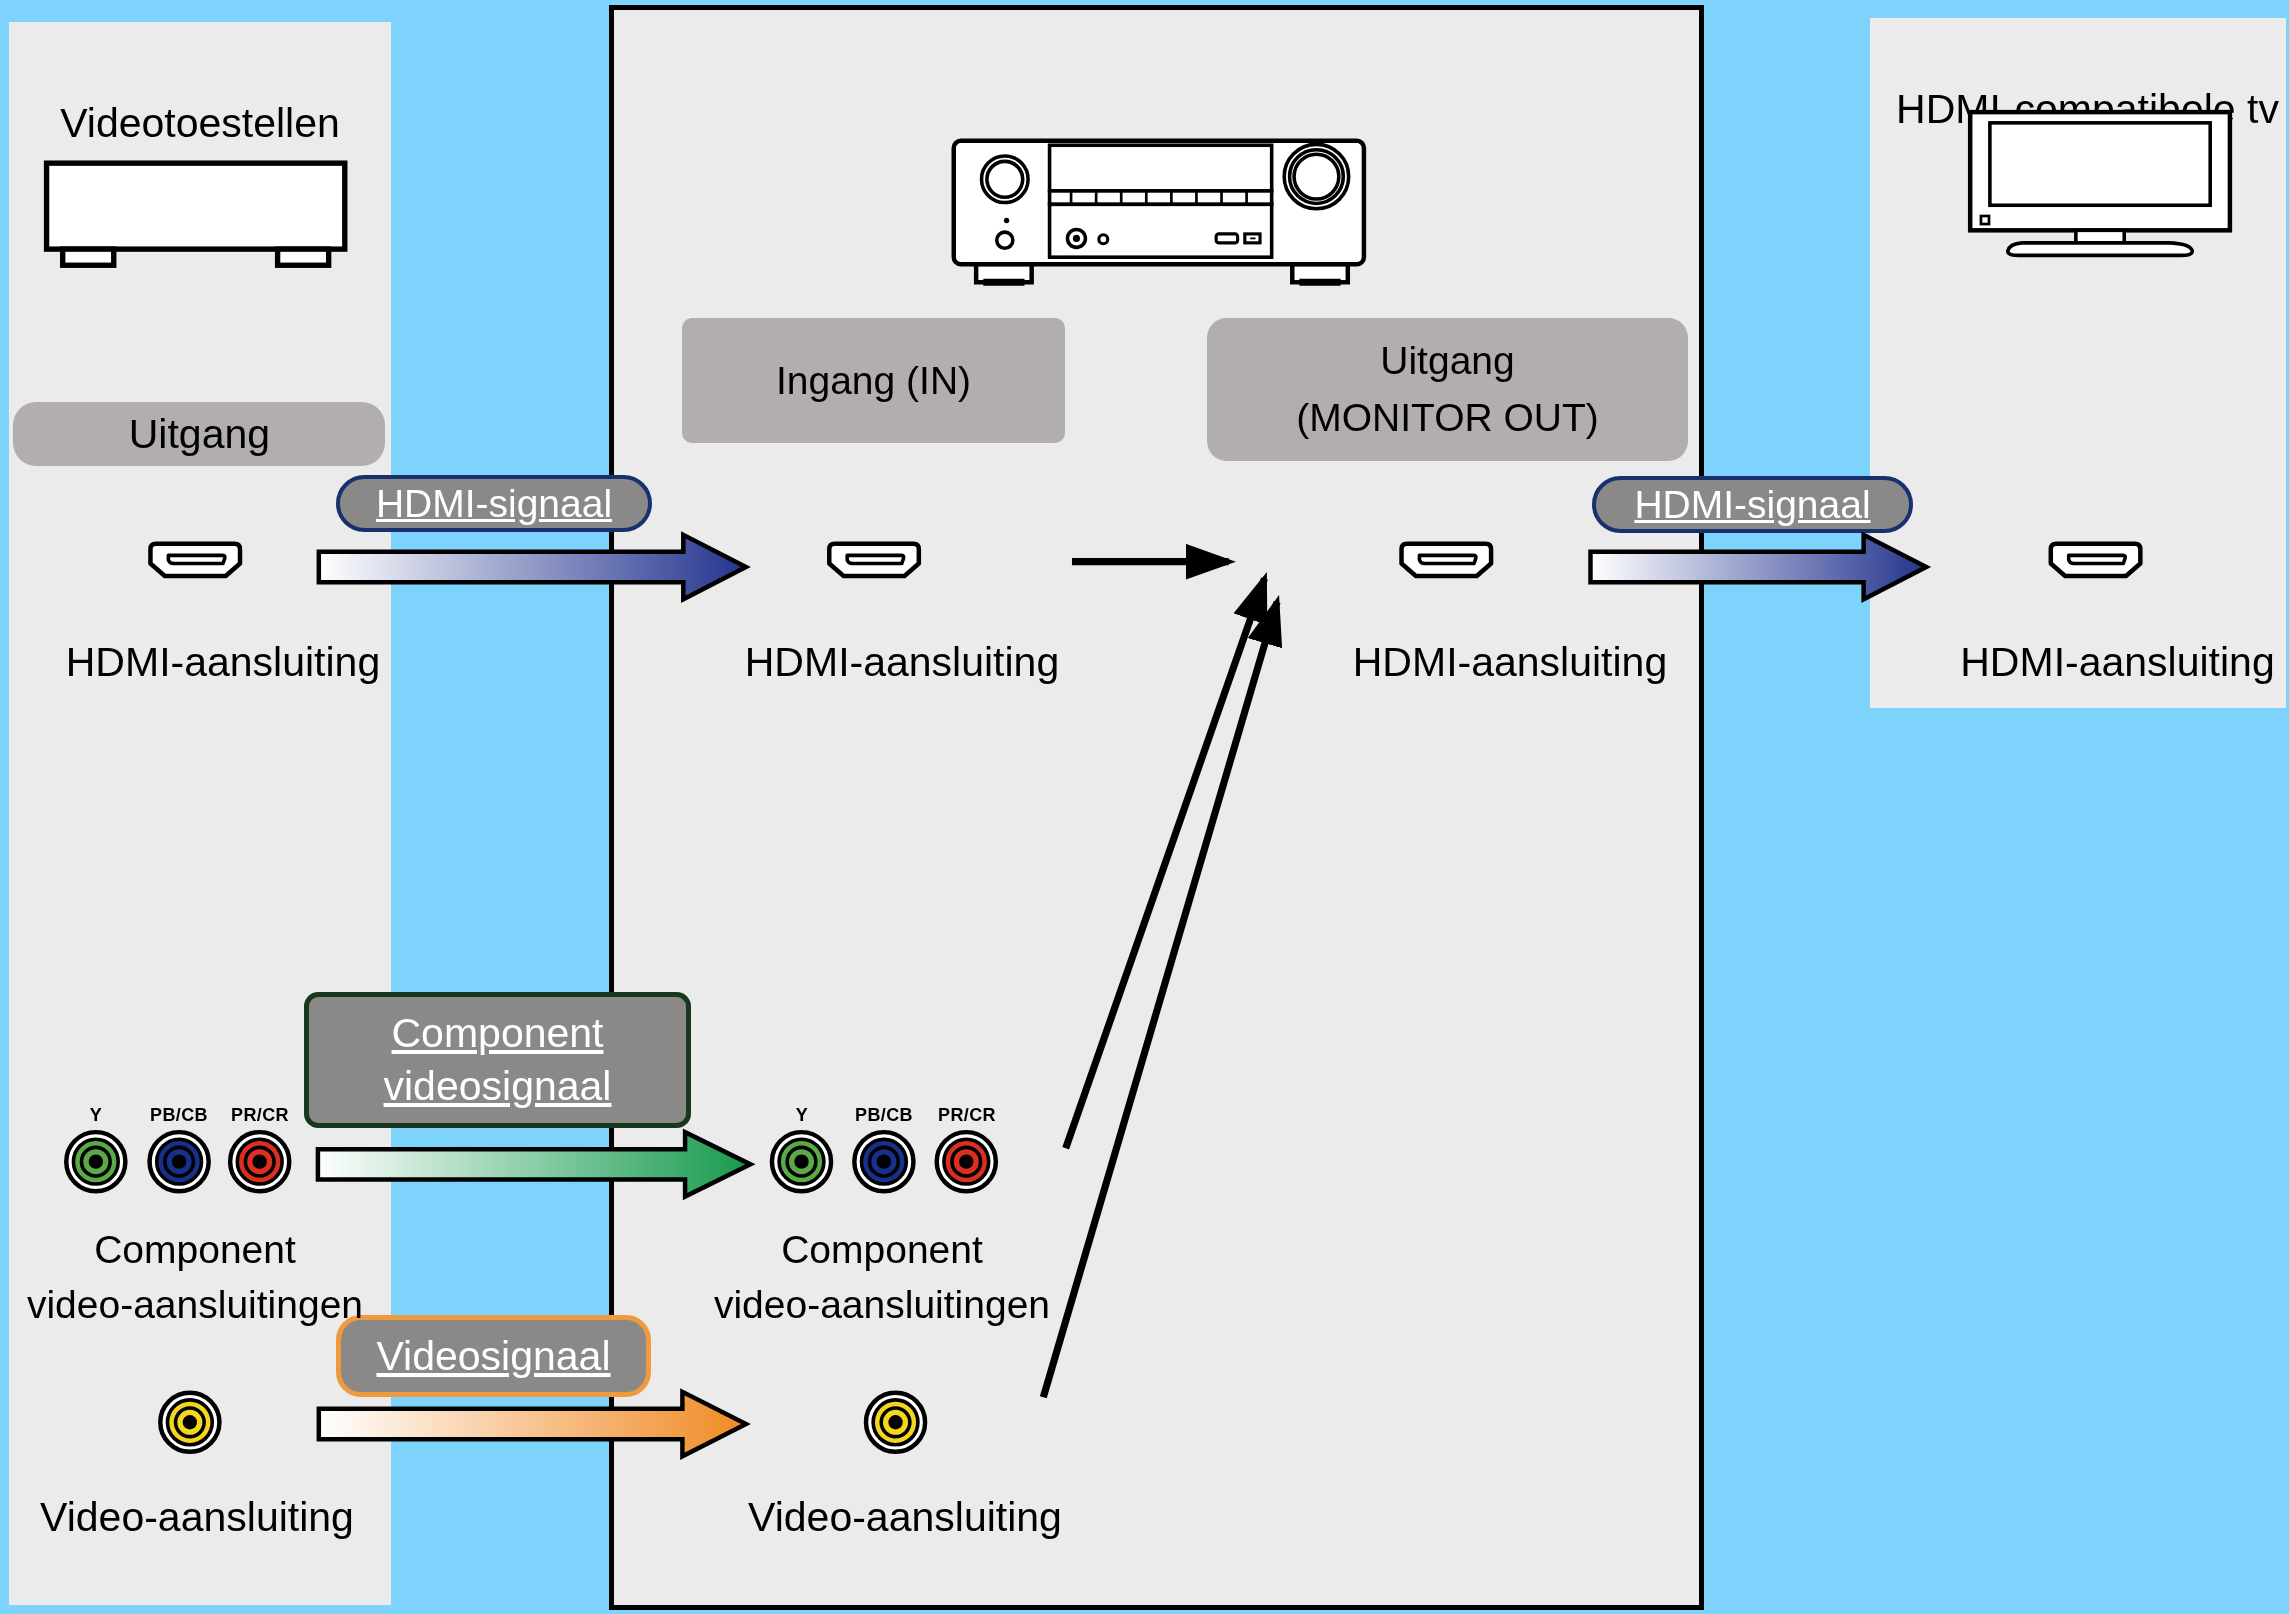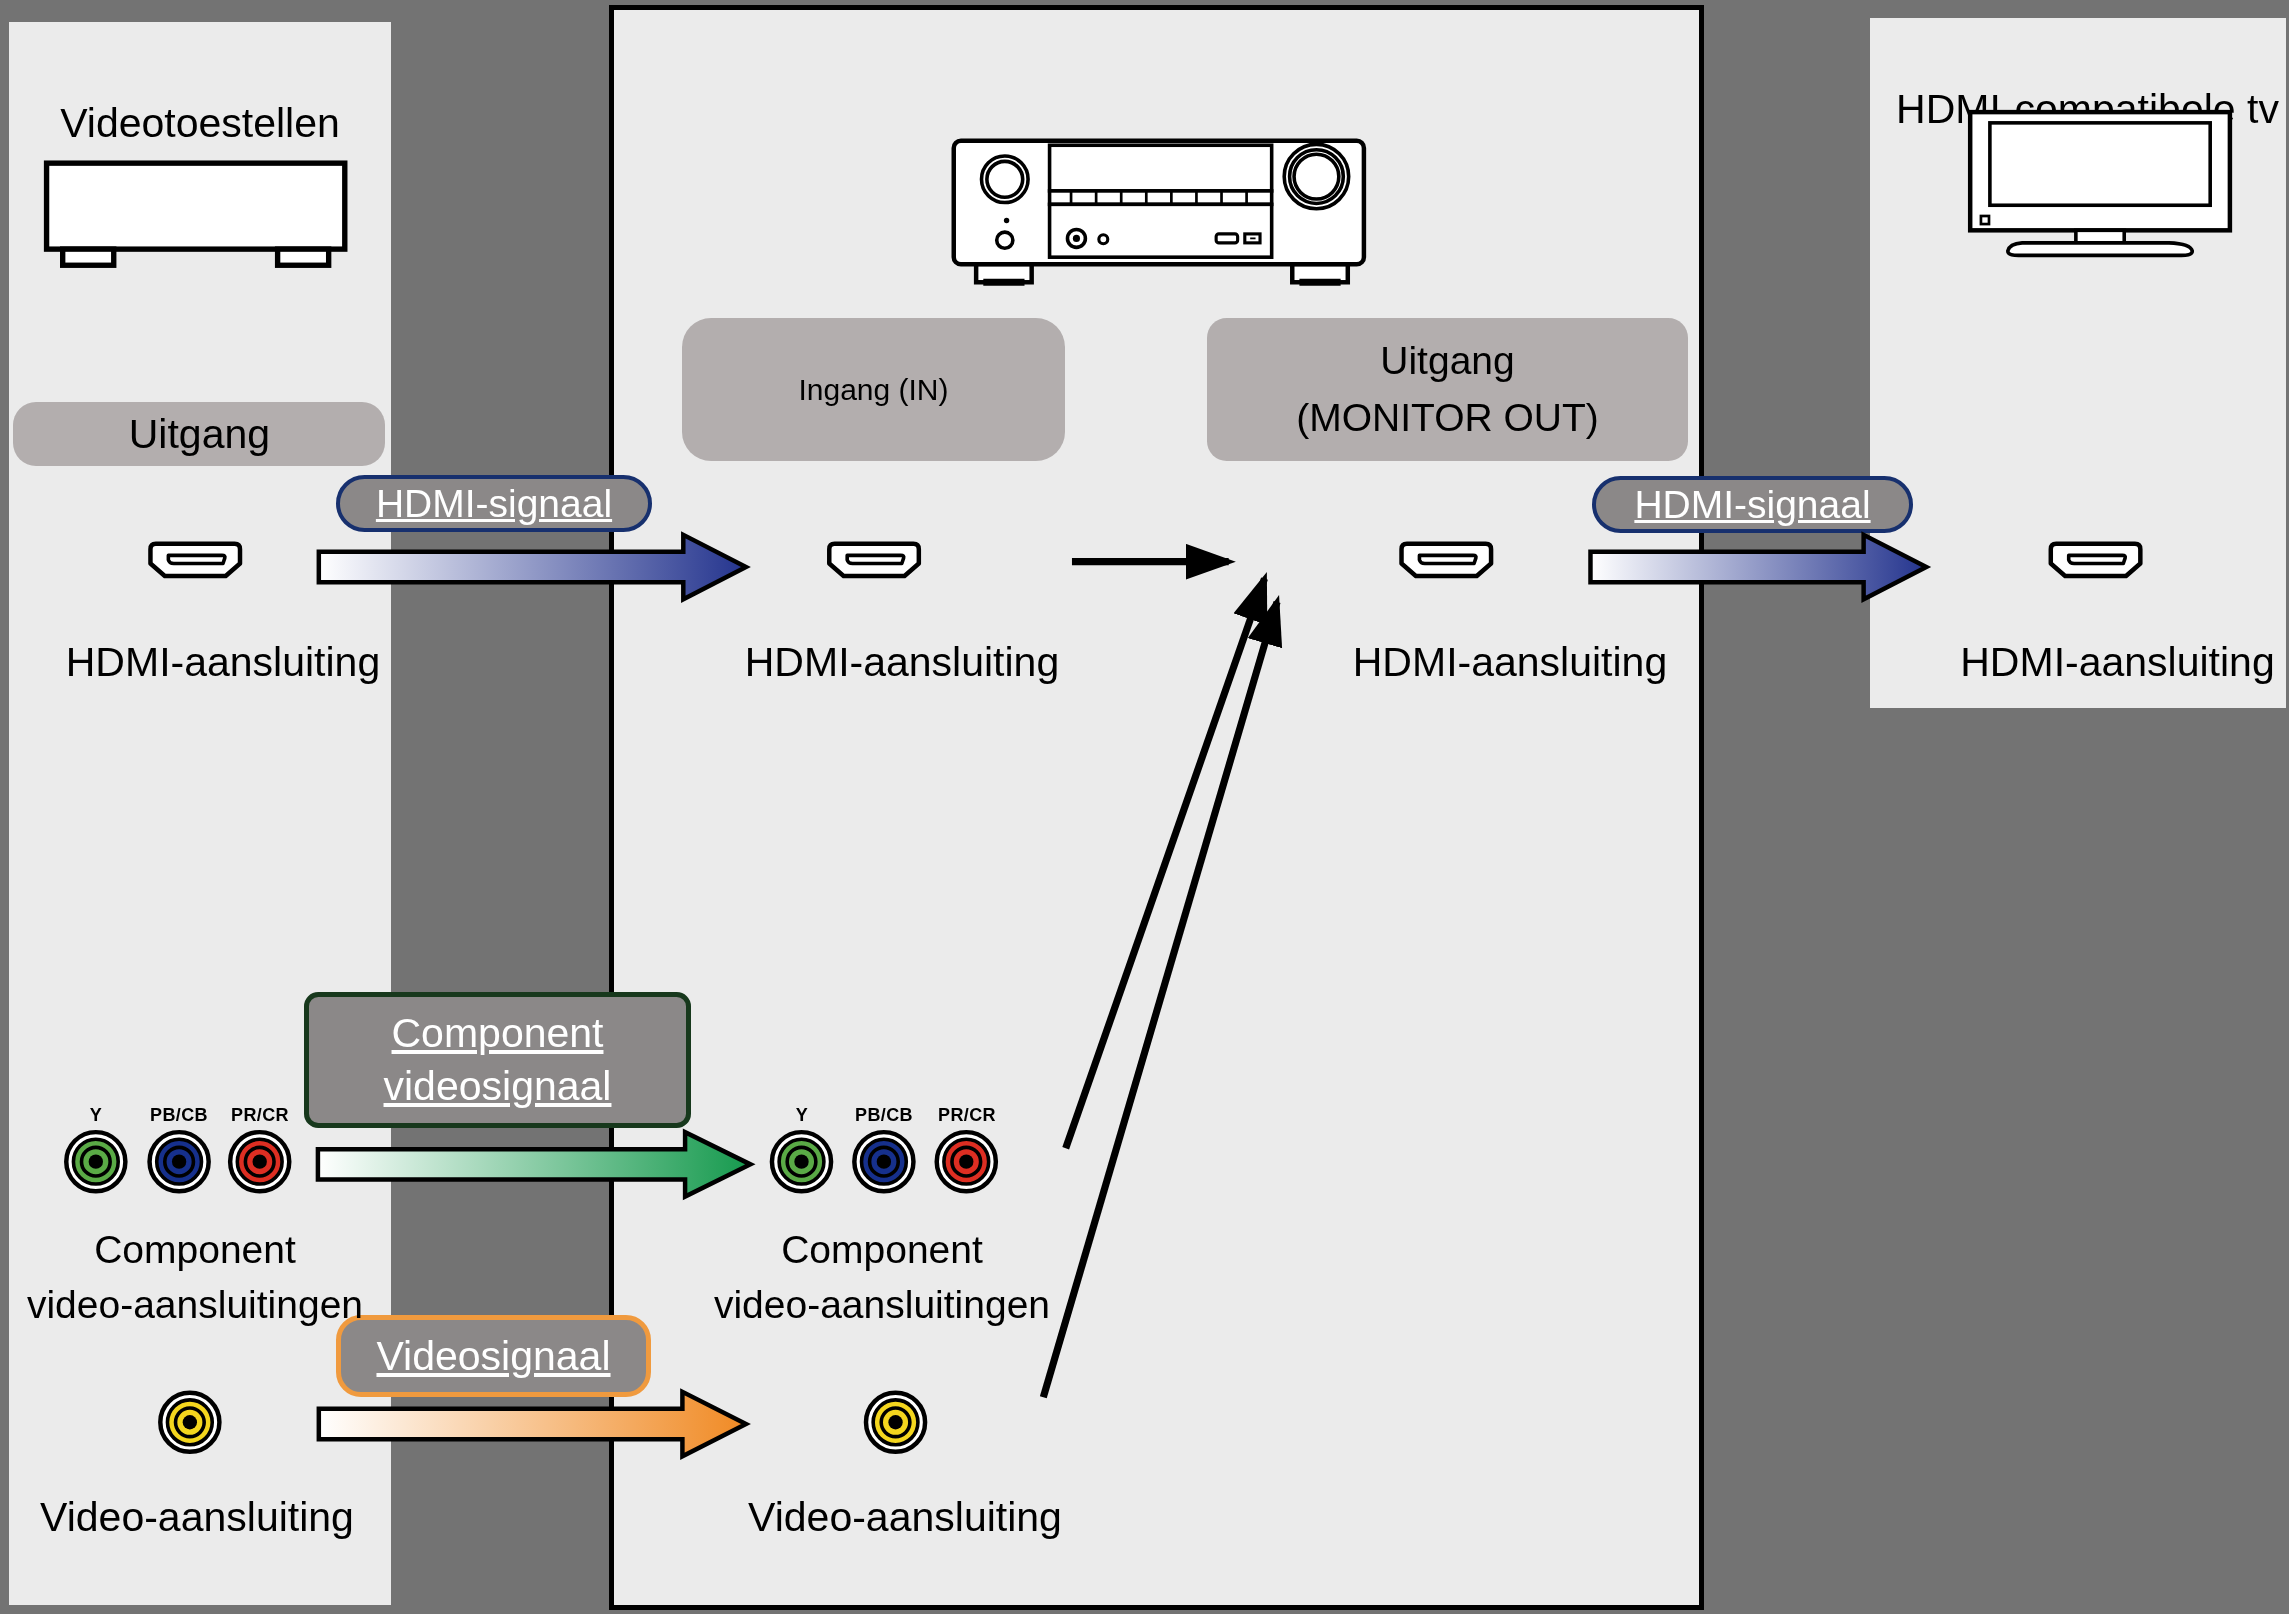--- a/index.html
+++ b/index.html
@@ -1,30 +1,30 @@
 <!DOCTYPE html>
 <html style="--panel-bg: #ebebeb; --box-border: #000000; --label-gray: #b3aeae; --signal-label-gray: #8b8888; --navy-border: #17306e; --dark-green-border: #17381c; --orange-border: #f09a3e; --arrow-blue: #24348e; --arrow-green: #169a4e; --arrow-orange: #f08a24; --rca-green: #5aaa46; --rca-blue: #16308c; --rca-red: #dd2e22; --rca-yellow: #f4d61e; --line-black: #000000;font-size:14.3px"><head>
 <meta charset="utf-8">
 <style>
   html,body{margin:0;padding:0;background:#ffffff;}
   #stage{
     position:relative;width:2289px;height:1615px;overflow:hidden;
-    font-family:"Liberation Sans","DejaVu Sans",sans-serif;background:#737373;color:#000;
+    font-family:"Liberation Sans","DejaVu Sans",sans-serif;background:#7dd3fc;color:#000;
   }
   .panel{position:absolute;background:var(--panel-bg);}
   #left-panel{left:9px;top:21.5px;width:382px;height:1583px;}
   #center-box{left:609px;top:5.4px;width:1095px;height:1605px;border:5.4px solid var(--box-border);box-sizing:border-box;background:var(--panel-bg);}
   #right-panel{left:1870px;top:18px;width:416px;height:690px;}
   .t{position:absolute;text-align:center;font-size:41px;line-height:1.15;white-space:nowrap;}
   #videotoestellen-title{left:9px;top:100px;width:382px;}
   #dit-toestel-title{left:609px;top:75px;width:1095px;}
   #hdmi-tv-title{left:1870px;top:86px;width:435px;}
   .pill{position:absolute;display:flex;align-items:center;justify-content:center;text-align:center;}
   #uitgang-pill{left:13.4px;top:402px;width:372px;height:64px;border-radius:23px;background:var(--label-gray);font-size:41px;}
-  #ingang-box{left:682px;top:318px;width:383px;height:143px;border-radius:29px;background:var(--label-gray);font-size:30px;}
+  #ingang-box{left:682px;top:318px;width:383px;height:125px;border-radius:10px;background:var(--label-gray);font-size:39px;}
   #monitor-out-box{left:1207px;top:318px;width:481px;height:143px;border-radius:19.7px;background:var(--label-gray);font-size:39px;flex-direction:column;line-height:1.45;}
   .signal{color:#fff;background:var(--signal-label-gray);text-decoration:underline;}
   #hdmi-signaal-left{left:336px;top:475px;width:316px;height:57px;border-radius:30px;border:4.5px solid var(--navy-border);font-size:39px;box-sizing:border-box;}
   #hdmi-signaal-right{left:1592px;top:476px;width:321px;height:57px;border-radius:30px;border:4.5px solid var(--navy-border);font-size:39px;box-sizing:border-box;}
   #component-signaal-box{left:304px;top:992px;width:387px;height:136px;border-radius:14.3px;border:5.4px solid var(--dark-green-border);font-size:41px;flex-direction:column;line-height:1.3;box-sizing:border-box;}
   #videosignaal-pill{left:336px;top:1315px;width:315px;height:82px;border-radius:25px;border:5.4px solid var(--orange-border);font-size:41px;box-sizing:border-box;}
   .jack-label{top:639px;padding-left:28px;}
   #hdmi-label-source{left:0;width:390px;}
   #hdmi-label-in{left:677px;width:394px;}
   #hdmi-label-out{left:1285px;width:394px;}

